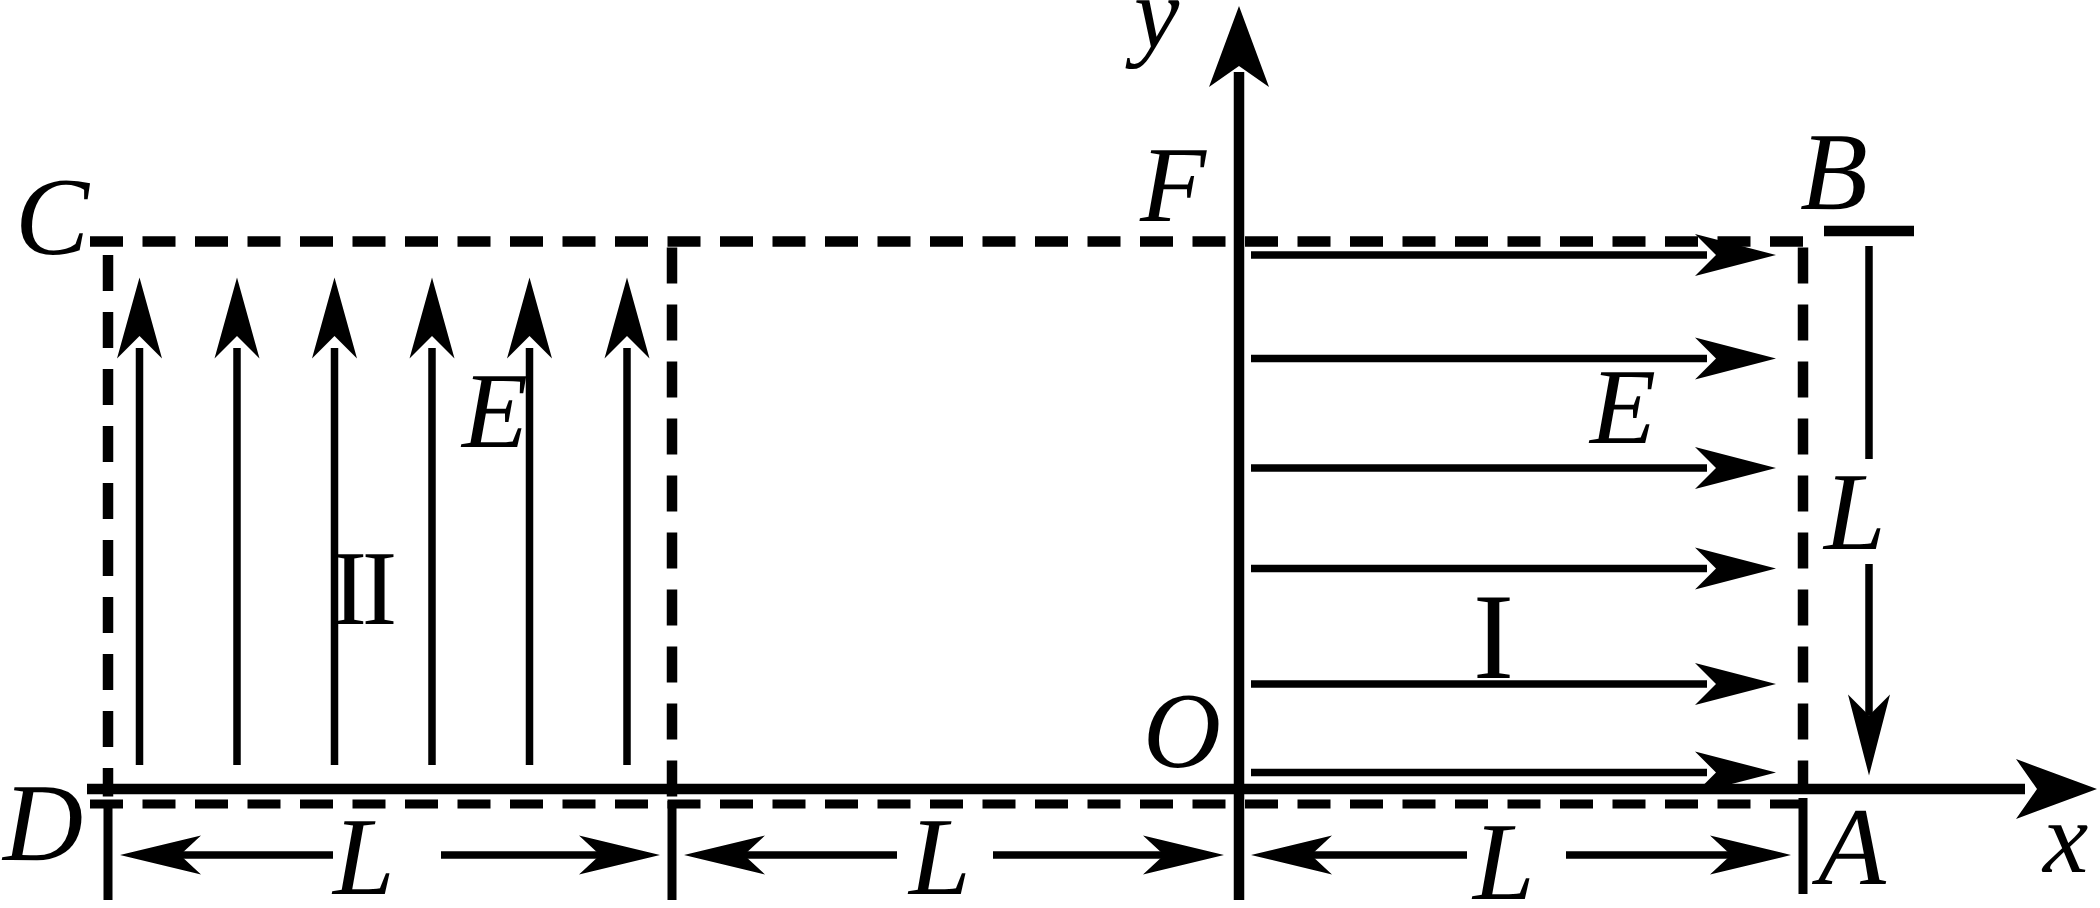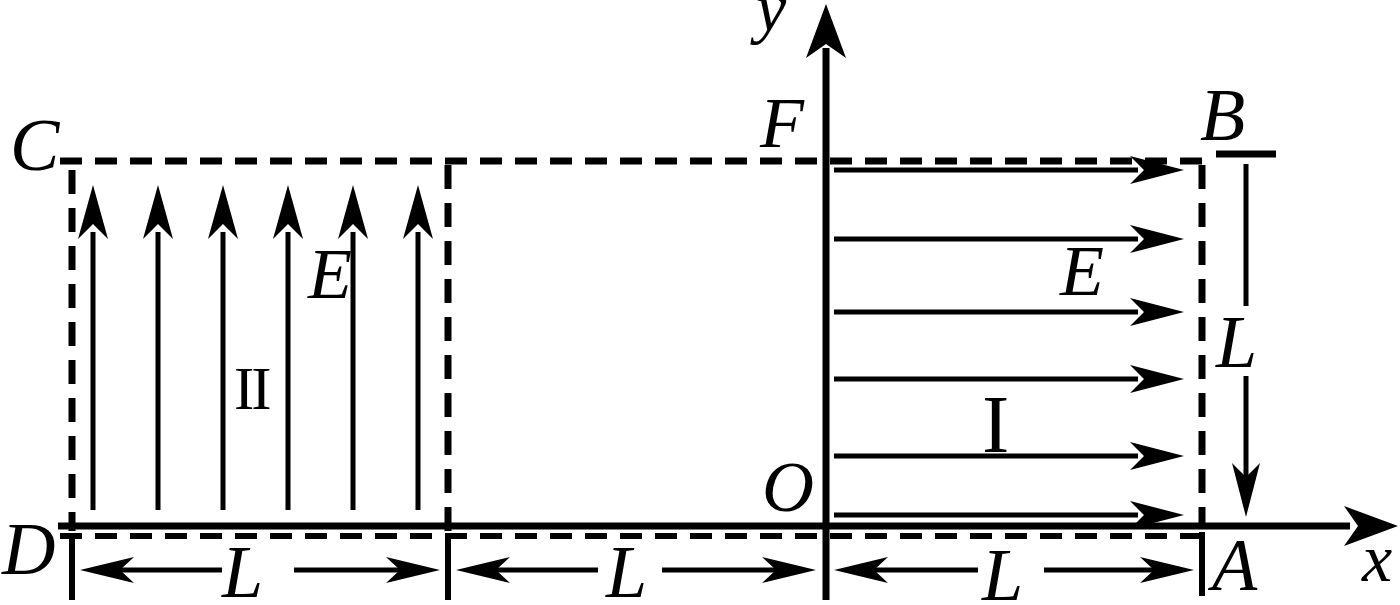--- a/index.html
+++ b/index.html
@@ -130,21 +130,21 @@
   <div class="lbl it" style="left:10px; top:108px; font-size:74px">C</div>
   <div class="lbl it" style="left:2px; top:512px; font-size:74px">D</div>
   <div class="lbl it" style="left:760px; top:87px; font-size:72px">F</div>
   <div class="lbl it" style="left:762px; top:451px; font-size:72px">O</div>
   <div class="lbl it" style="left:1200px; top:78px; font-size:74px">B</div>
   <div class="lbl it" style="left:1212px; top:528px; font-size:74px">A</div>
 
   <div class="lbl it" style="left:308px; top:238px; font-size:72px">E</div>
   <div class="lbl it" style="left:1060px; top:235px; font-size:72px">E</div>
 
-  <div class="lbl roman" style="left:234px; top:358px; font-size:61px">II</div>
+  <div class="lbl roman" style="left:221px; top:358px; font-size:71px">II</div>
   <div class="lbl roman" style="left:982px; top:384px; font-size:82px">I</div>
 
   <div class="lbl it" style="left:222px; top:535px; font-size:74px">L</div>
   <div class="lbl it" style="left:606px; top:535px; font-size:74px">L</div>
   <div class="lbl it" style="left:982px; top:538px; font-size:74px">L</div>
   <div class="lbl it" style="left:1216px; top:305px; font-size:74px">L</div>
 
 </div>
 
 </body></html>

